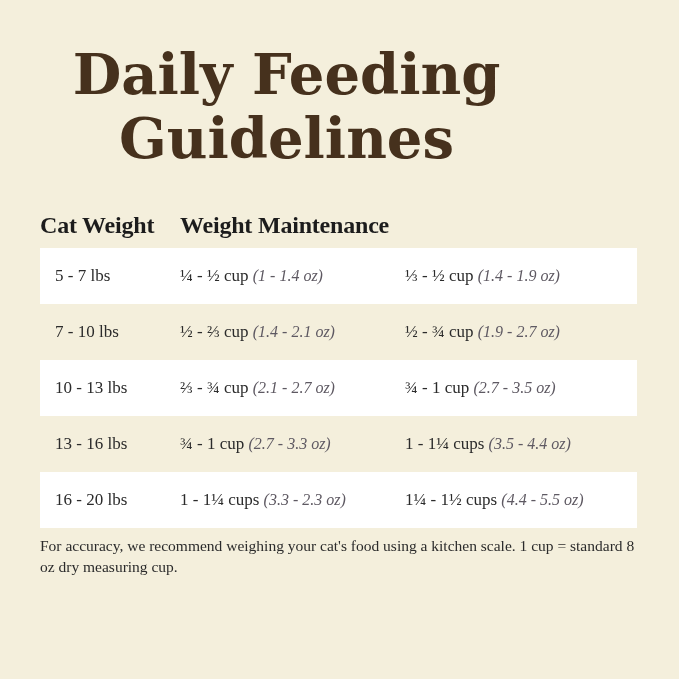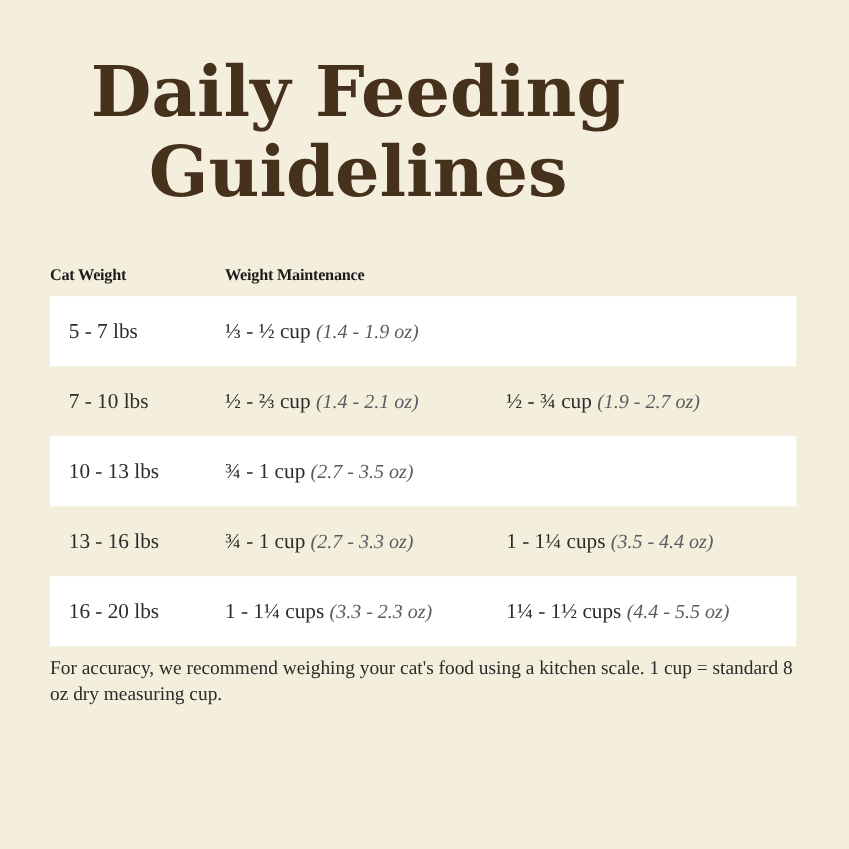--- a/index.html
+++ b/index.html
@@ -38,21 +38,21 @@
     width: 597px;
   }
   .thead {
     display: grid;
     grid-template-columns: 140px 225px 1fr;
     margin-top: 42px;
     margin-bottom: 9px;
   }
   .th {
     font-weight: bold;
-    font-size: 13px;
+    font-size: 24px;
     color: #1c1c1c;
     letter-spacing: -0.2px;
   }
   .trow {
     display: grid;
     grid-template-columns: 140px 225px 1fr;
     align-items: center;
     height: 56px;
     font-size: 17px;
   }
@@ -90,31 +90,33 @@
 
   <div class="feeding-table">
 
     <div class="thead">
       <div class="th">Cat Weight</div>
       <div class="th">Weight Maintenance</div>
     </div>
 
     <div class="trow striped">
       <div class="cell cell-weight">5 - 7 lbs</div>
+      <div class="cell"><span>¼ - ½ cup</span> <span class="oz">(1 - 1.4 oz)</span></div>
       <div class="cell"><span>⅓ - ½ cup</span> <span class="oz">(1.4 - 1.9 oz)</span></div>
     </div>
 
     <div class="trow">
       <div class="cell cell-weight">7 - 10 lbs</div>
       <div class="cell"><span>½ - ⅔ cup</span> <span class="oz">(1.4 - 2.1 oz)</span></div>
       <div class="cell"><span>½ - ¾ cup</span> <span class="oz">(1.9 - 2.7 oz)</span></div>
     </div>
 
     <div class="trow striped">
       <div class="cell cell-weight">10 - 13 lbs</div>
+      <div class="cell"><span>⅔ - ¾ cup</span> <span class="oz">(2.1 - 2.7 oz)</span></div>
       <div class="cell"><span>¾ - 1 cup</span> <span class="oz">(2.7 - 3.5 oz)</span></div>
     </div>
 
     <div class="trow">
       <div class="cell cell-weight">13 - 16 lbs</div>
       <div class="cell"><span>¾ - 1 cup</span> <span class="oz">(2.7 - 3.3 oz)</span></div>
       <div class="cell"><span>1 - 1¼ cups</span> <span class="oz">(3.5 - 4.4 oz)</span></div>
     </div>
 
     <div class="trow striped">

